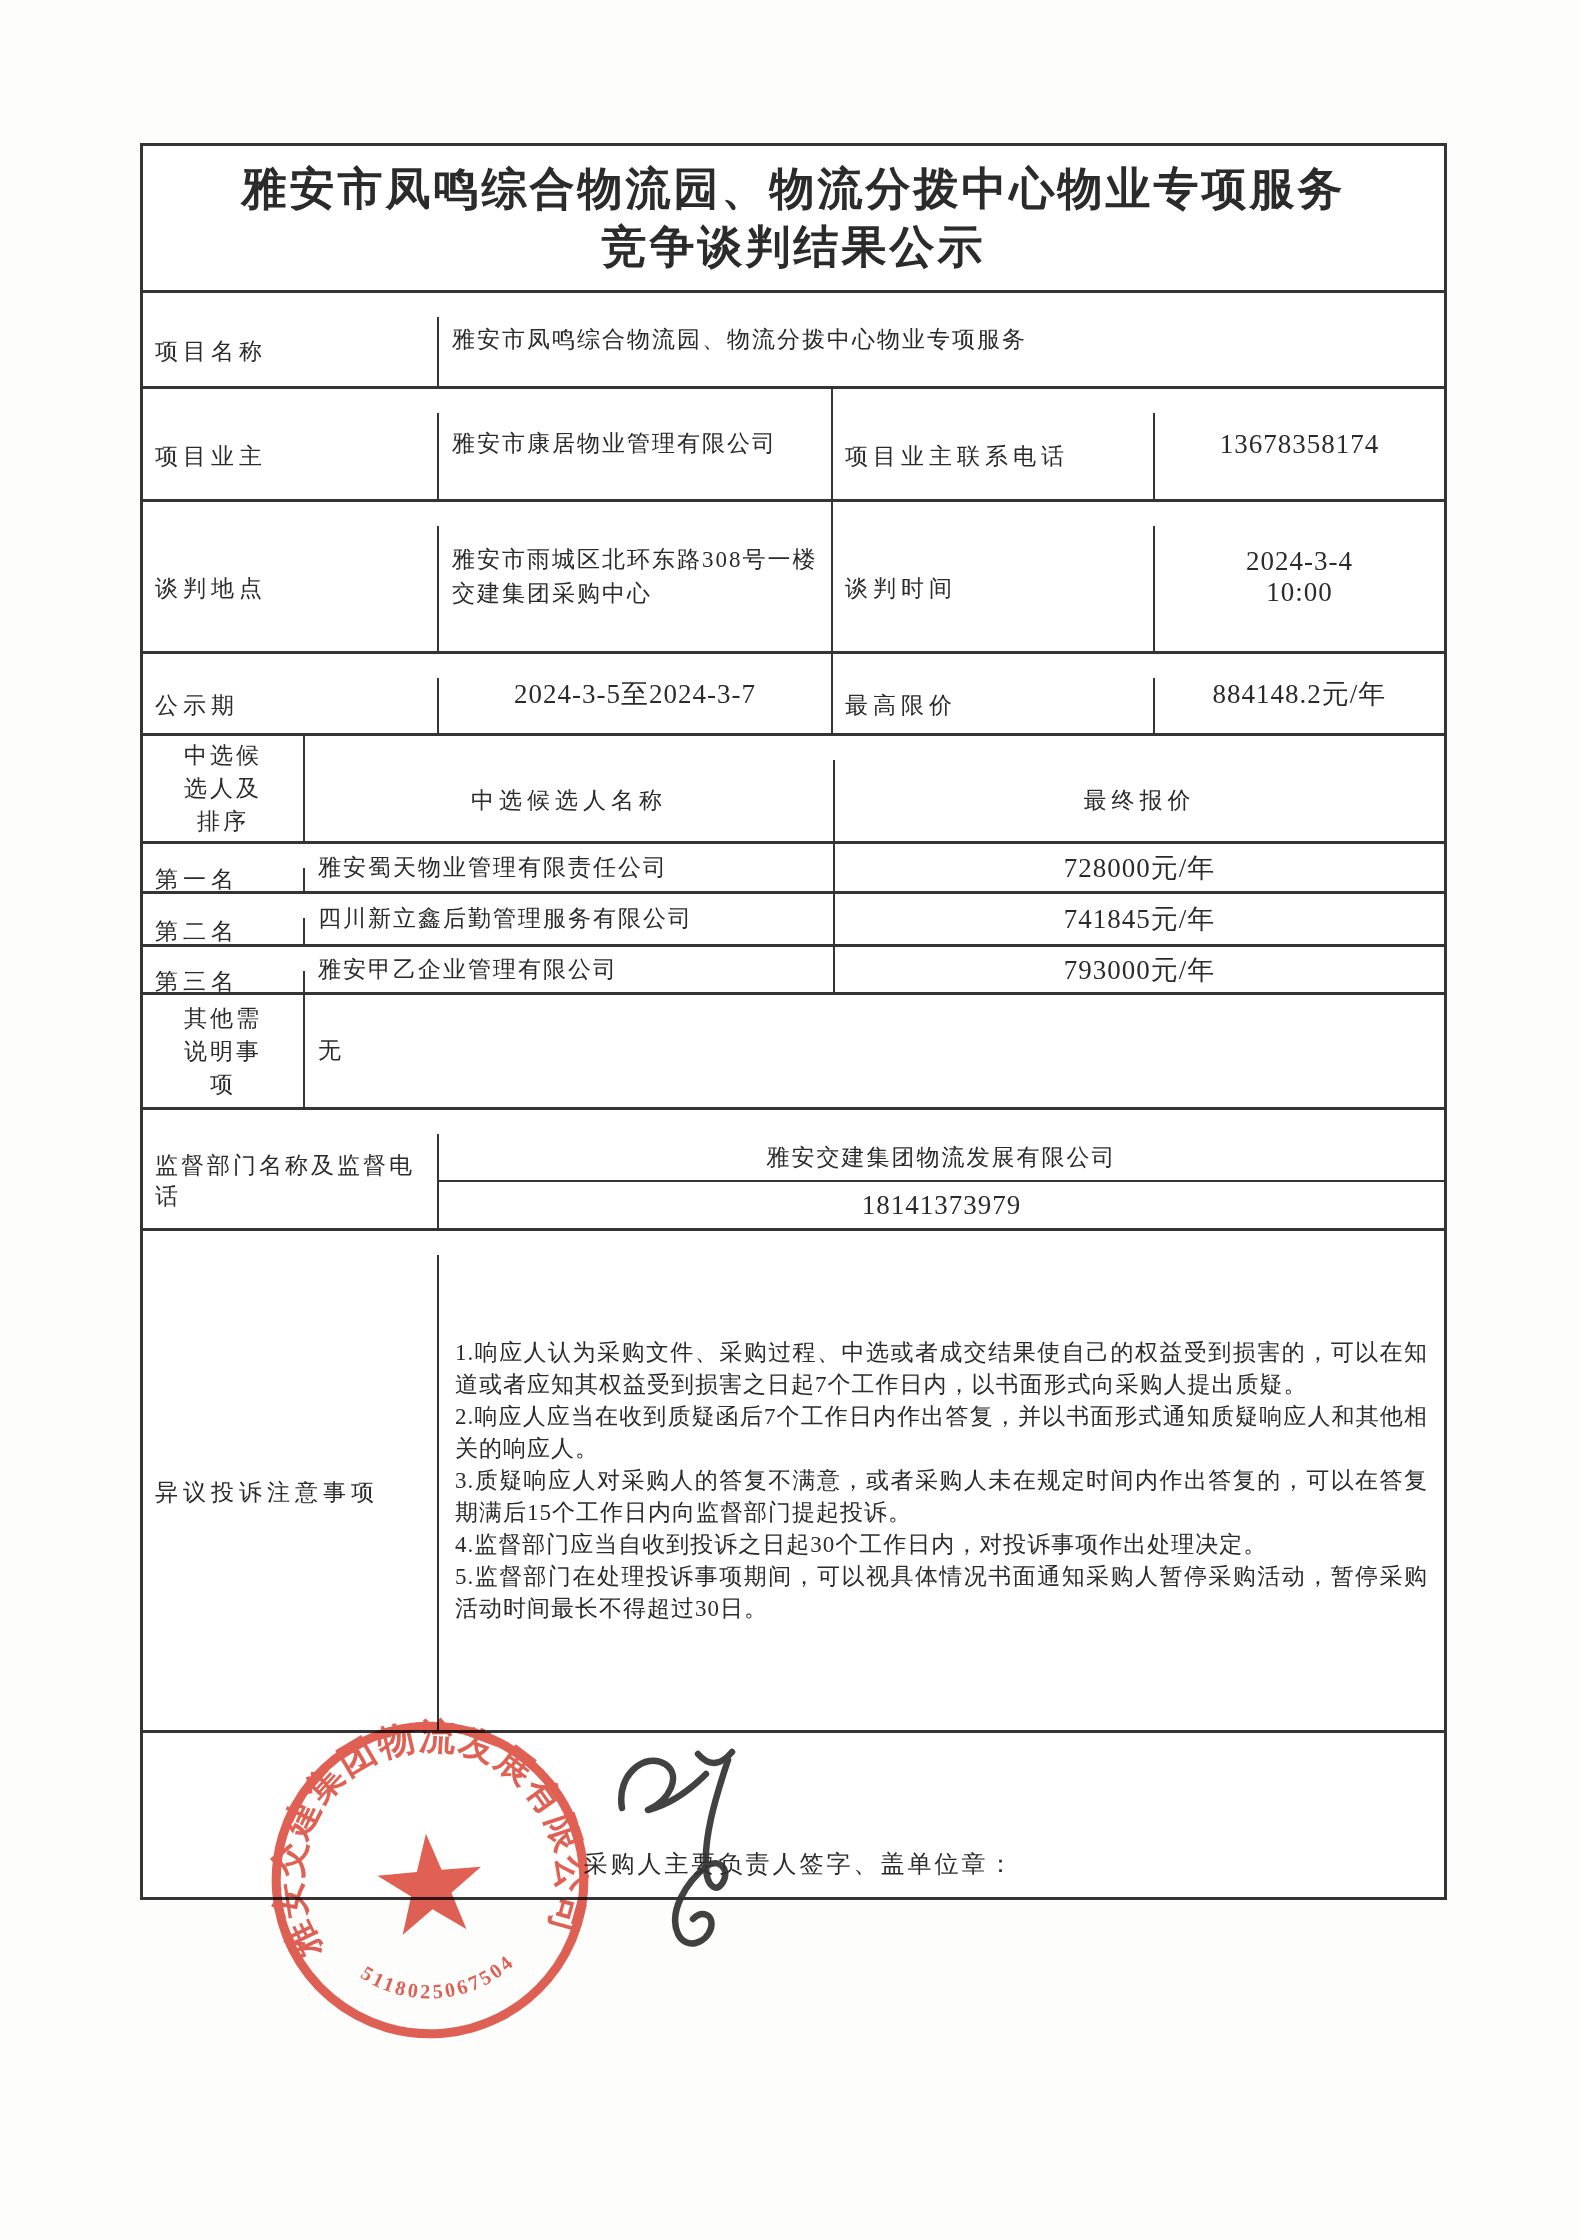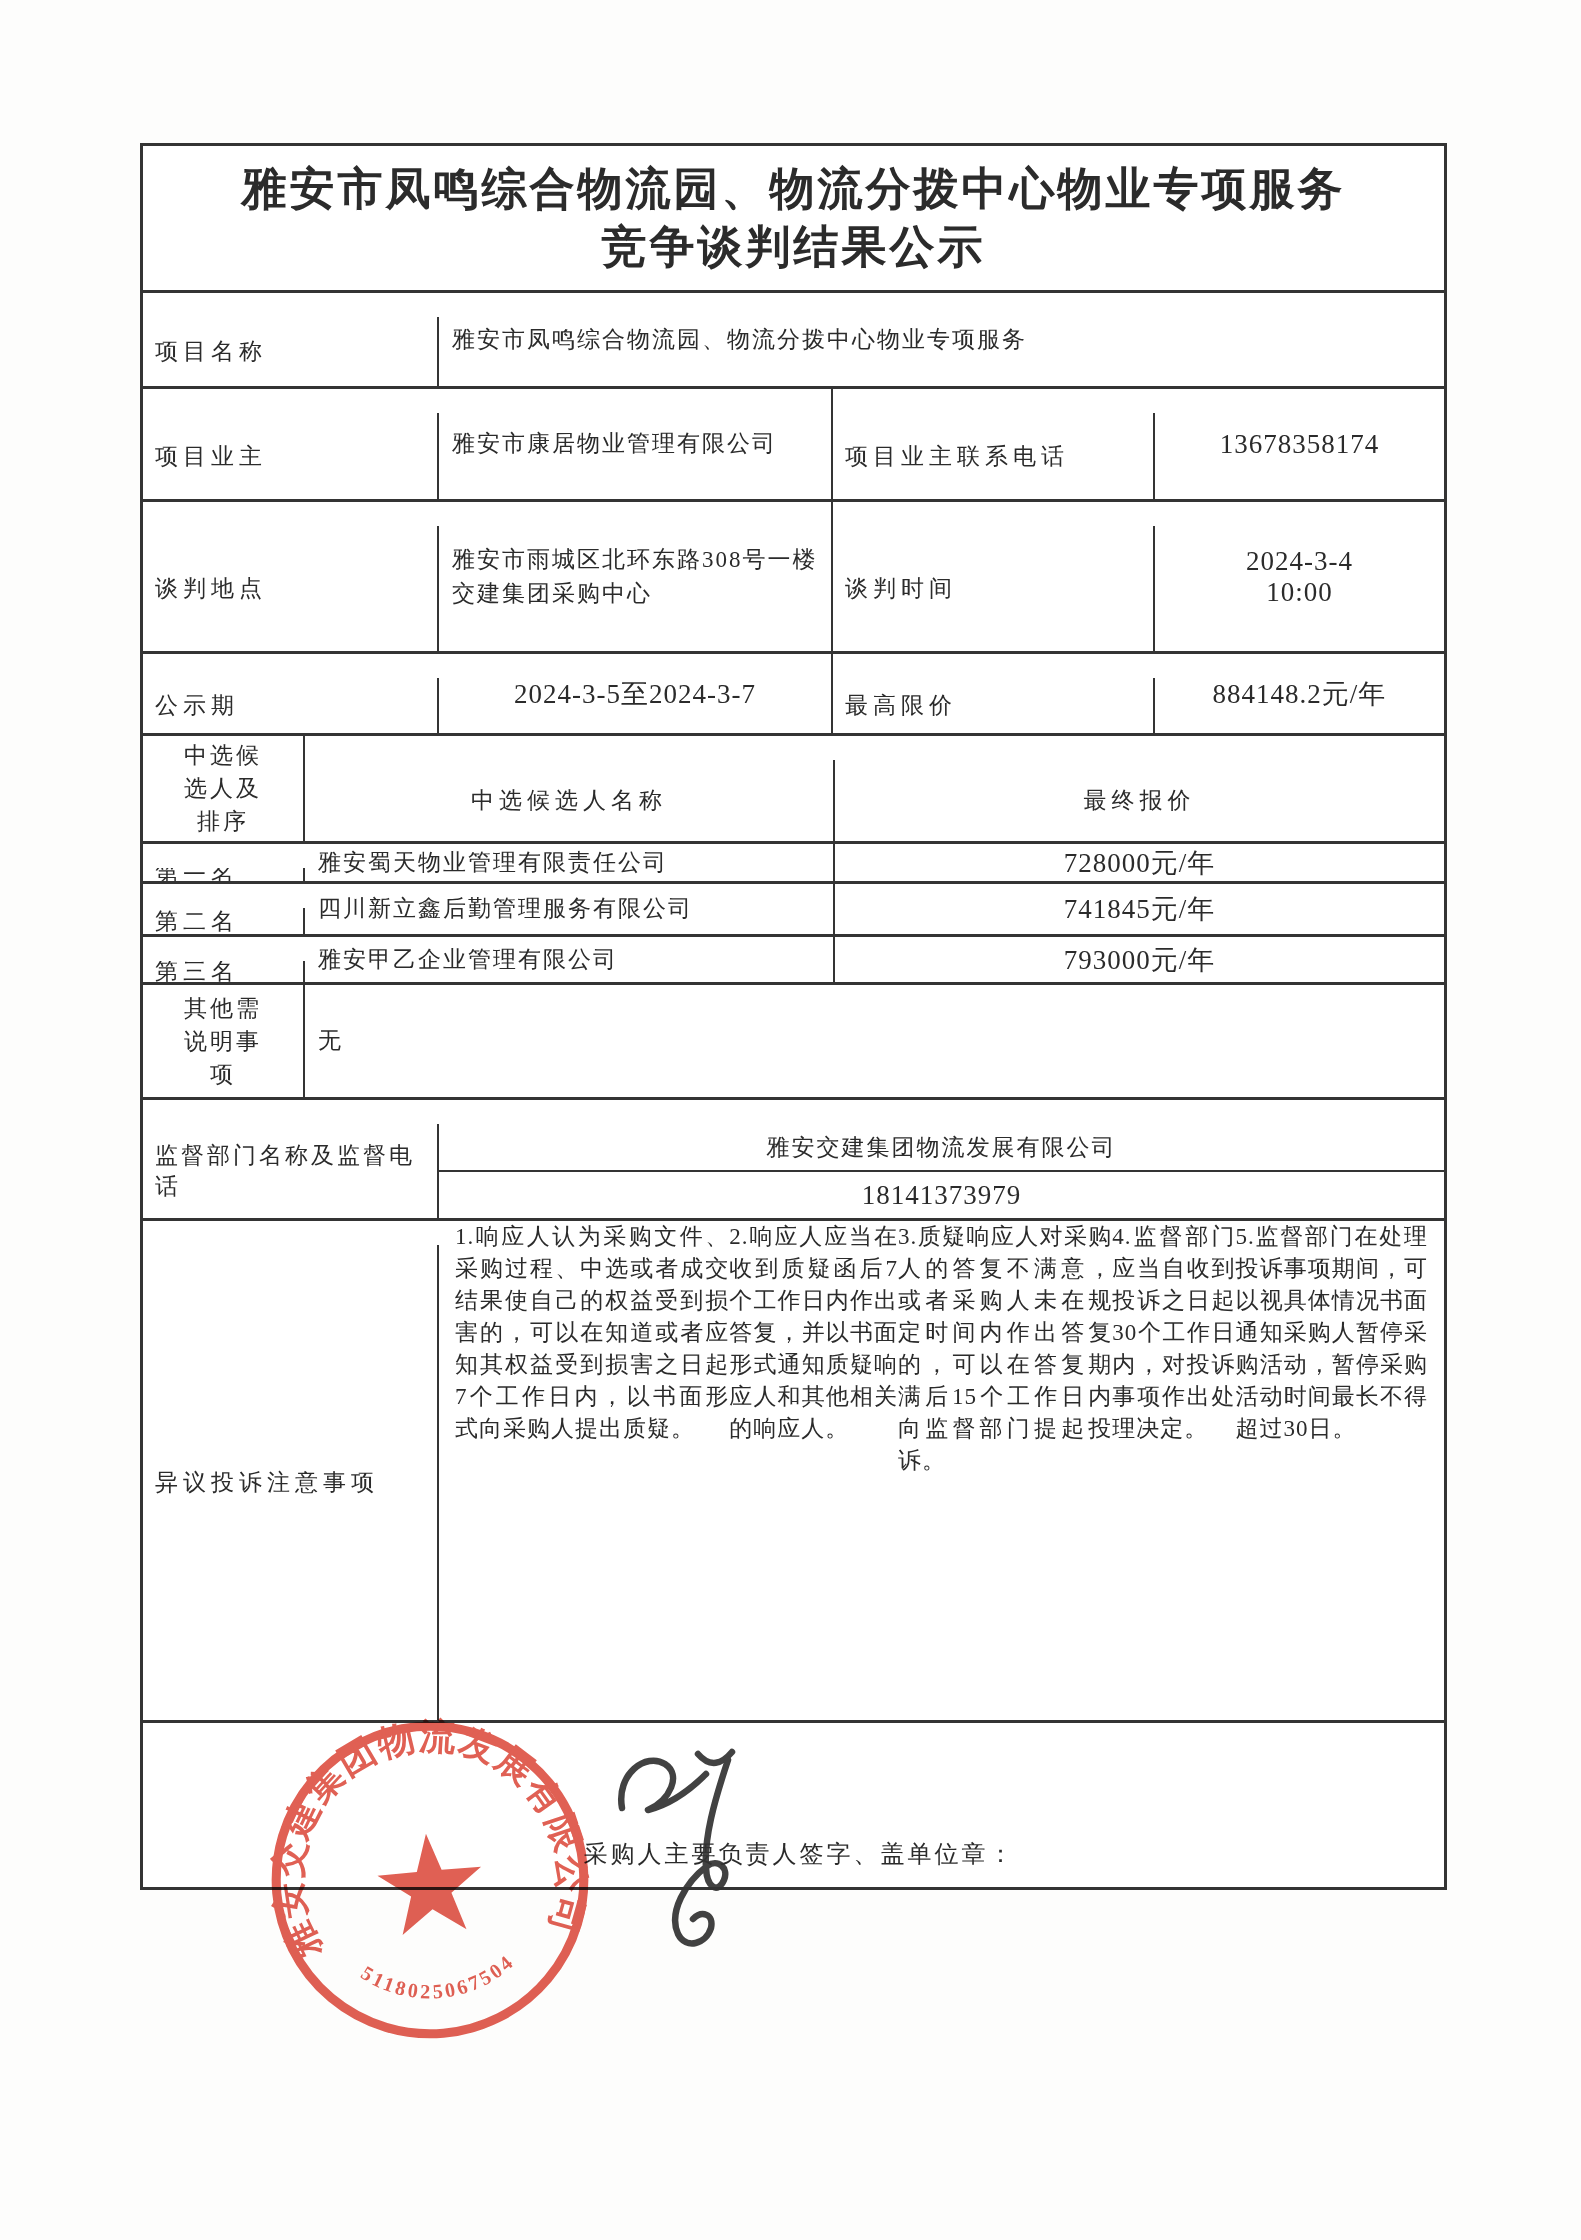--- a/index.html
+++ b/index.html
@@ -25,31 +25,31 @@
   .row.lastrow > .cell{border-bottom:none;justify-content:center;}
   .lbl{padding-left:12px;font-size:23px;letter-spacing:5px;line-height:31px;margin-top:24px;}
   .vall{padding-left:13px;padding-right:10px;font-size:23px;letter-spacing:2px;line-height:34px;}
   .valc{justify-content:center;text-align:center;}
   .num{font-size:27px;letter-spacing:1px;}
   .title-row{
     height:147px;flex-direction:column;justify-content:center;text-align:center;
     font-size:45px;font-weight:bold;letter-spacing:3px;line-height:58px;
   }
   .h96{height:96px;}  .h113{height:113px;} .h152{height:152px;} .h82{height:82px;}
-  .h108{height:108px;} .h50{height:40px;justify-content:flex-end;} .h53{height:53px;} .h48{height:48px;}
+  .h108{height:108px;} .h50{height:50px;justify-content:flex-end;} .h53{height:53px;} .h48{height:48px;}
   .h115{height:115px;} .h121{height:121px;} .h502{height:502px;} .h164{height:164px;}
   .w296{width:296px;} .w394{width:394px;} .w322{width:322px;} .w289{width:289px;}
   .w1005{width:1005px;} .w162{width:162px;} .w530{width:530px;} .w609{width:609px;}
   .w1139{width:1139px;} .w1301{width:1301px;}
   .wrapc{flex-direction:column;justify-content:center;text-align:center;align-items:center;}
   .narrowlbl{font-size:23px;letter-spacing:3px;line-height:33px;padding:0 32px;}
   .superv-val{flex-direction:column;align-items:stretch;padding:0;}
   .superv-sub{flex:1;display:flex;align-items:center;justify-content:center;text-align:center;}
   .superv-sub.first{border-bottom:2px solid var(--ln);}
-  .notes-cell{flex-direction:row;justify-content:center;align-items:stretch;padding:0 16px;}
+  .notes-cell{flex-direction:column;justify-content:center;align-items:stretch;padding:0 16px;}
   .notes-cell p{margin:0;font-size:23px;line-height:32px;letter-spacing:1px;text-align:justify;}
   .sign-cell{align-items:flex-start;padding-top:92px;}
   .sign-cell .lbl{font-size:24px;letter-spacing:3px;}
   .stamp{position:absolute;left:258px;top:1708px;width:344px;height:344px;
          transform:rotate(-5deg);mix-blend-mode:multiply;opacity:.88;}
   .signature{position:absolute;left:610px;top:1742px;width:145px;height:212px;opacity:.92;}
 </style>
 </head>
 <body>
 

